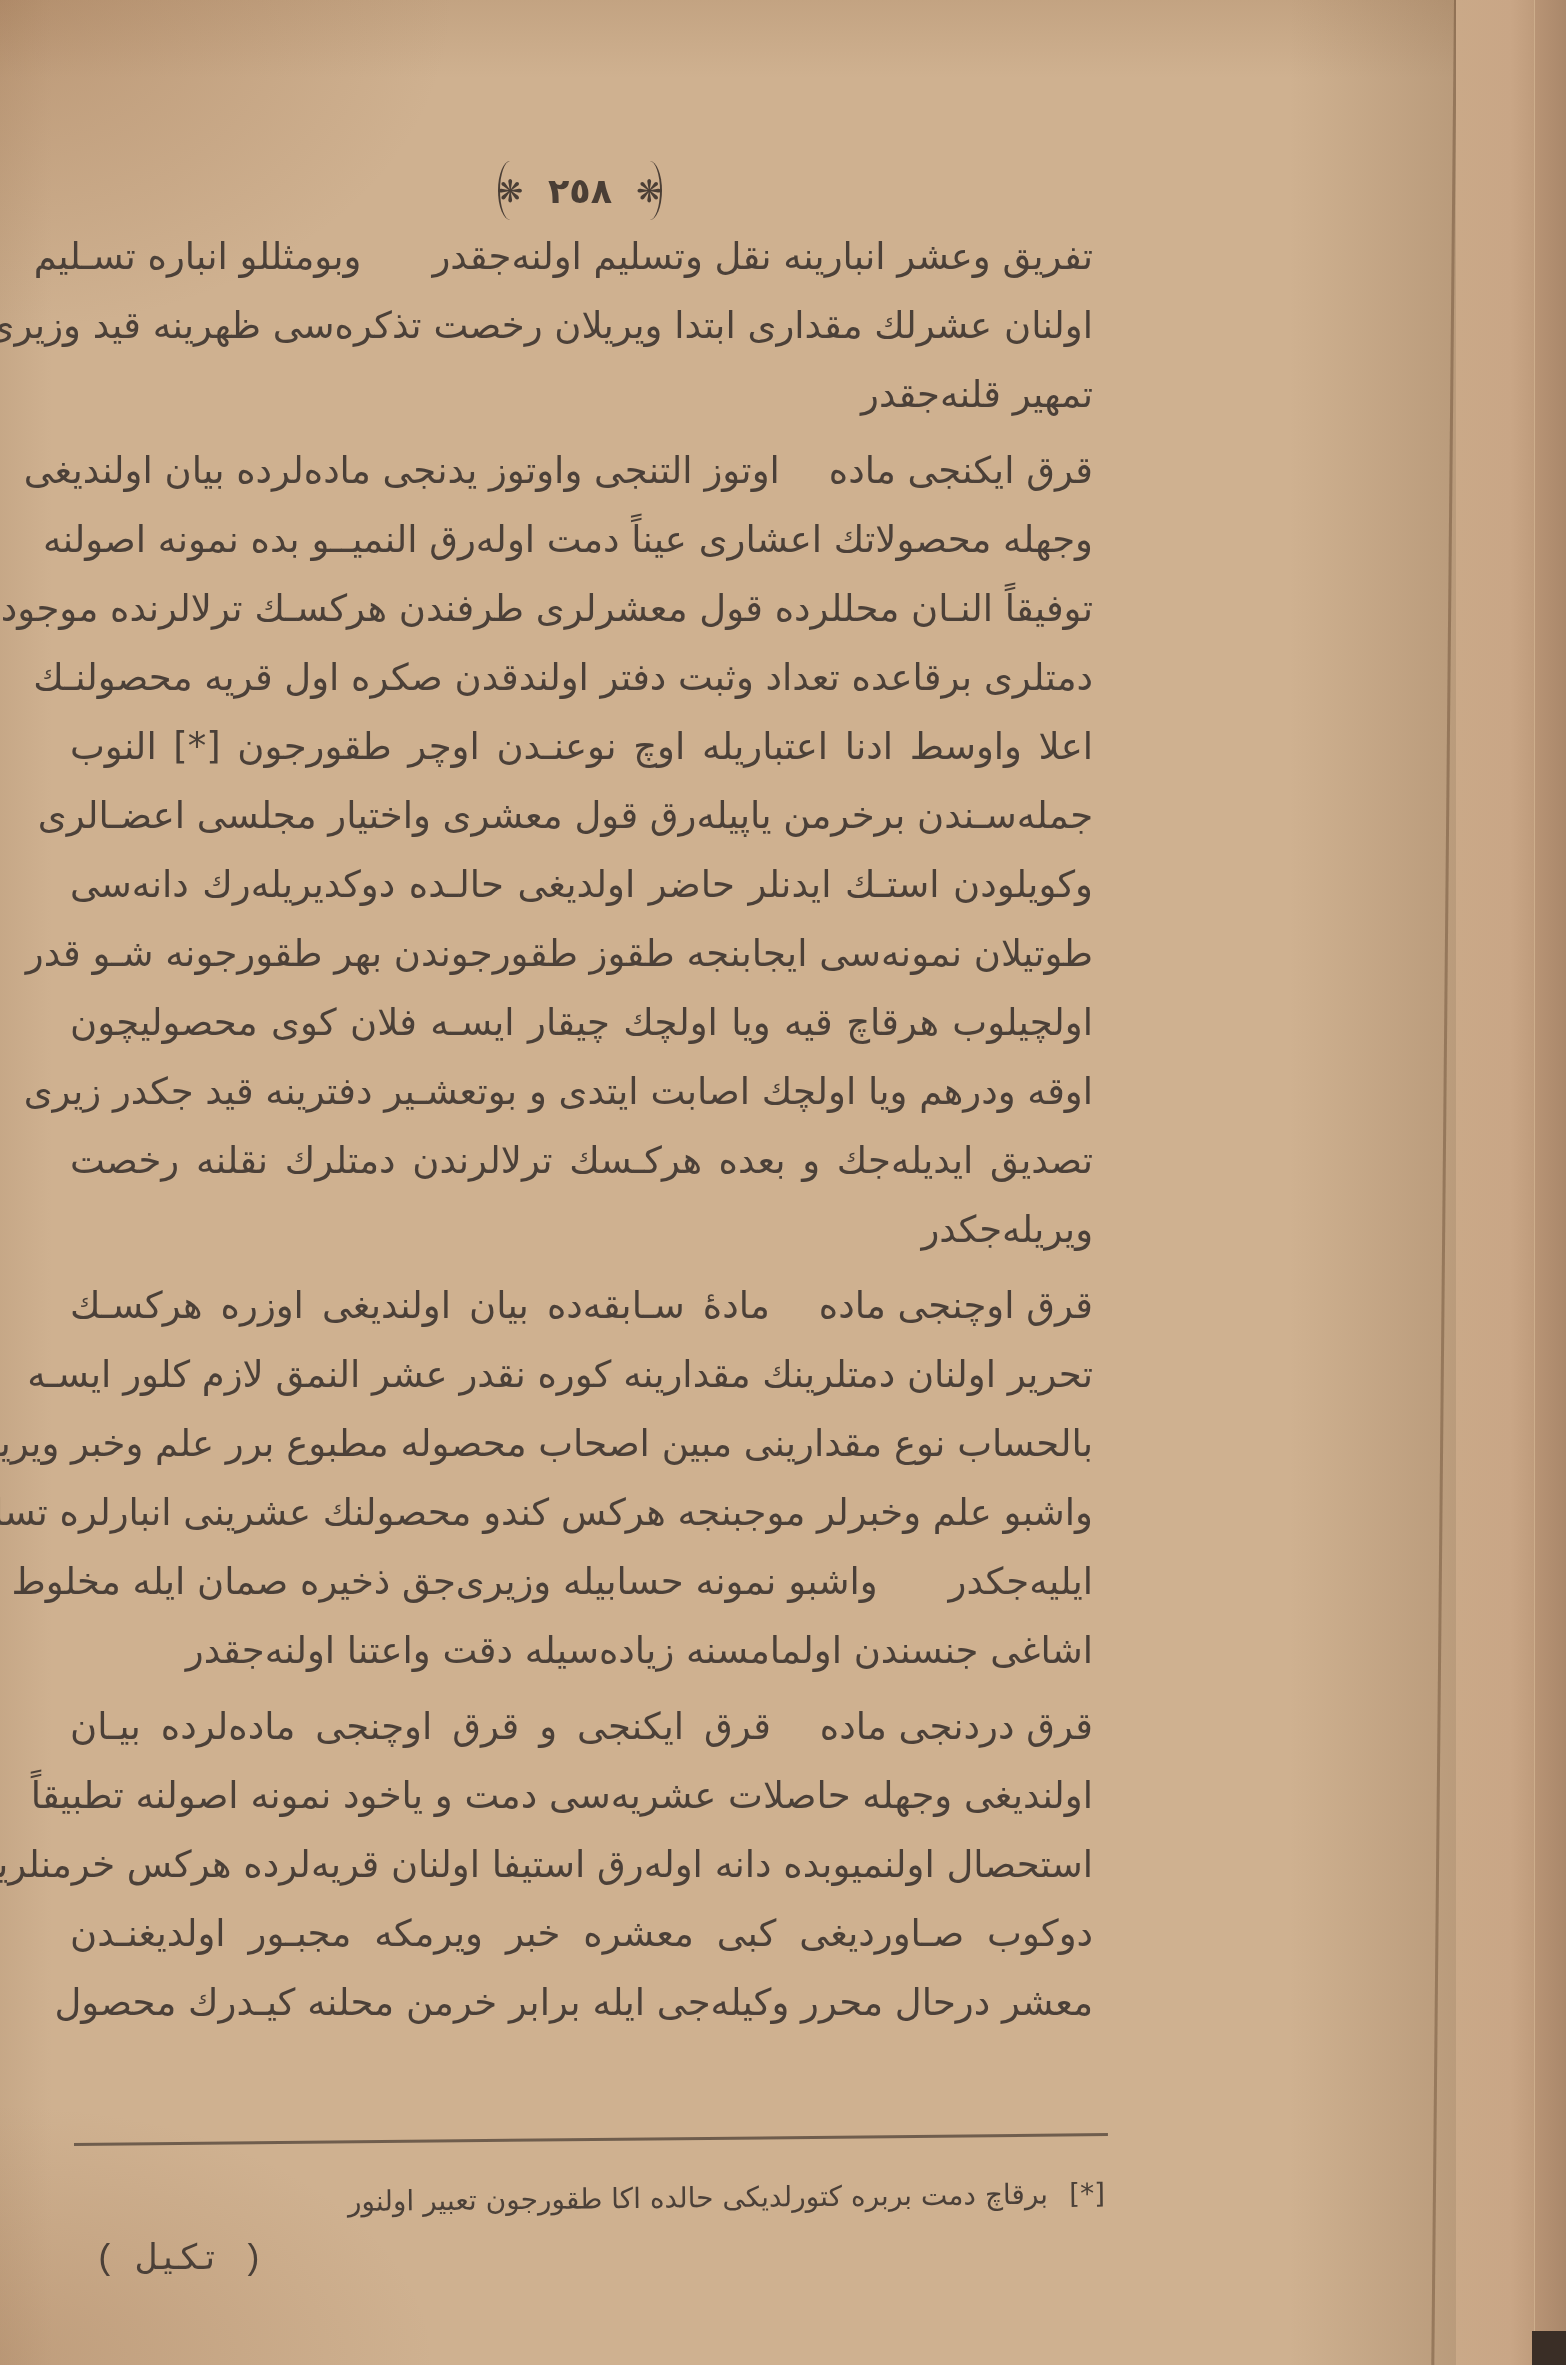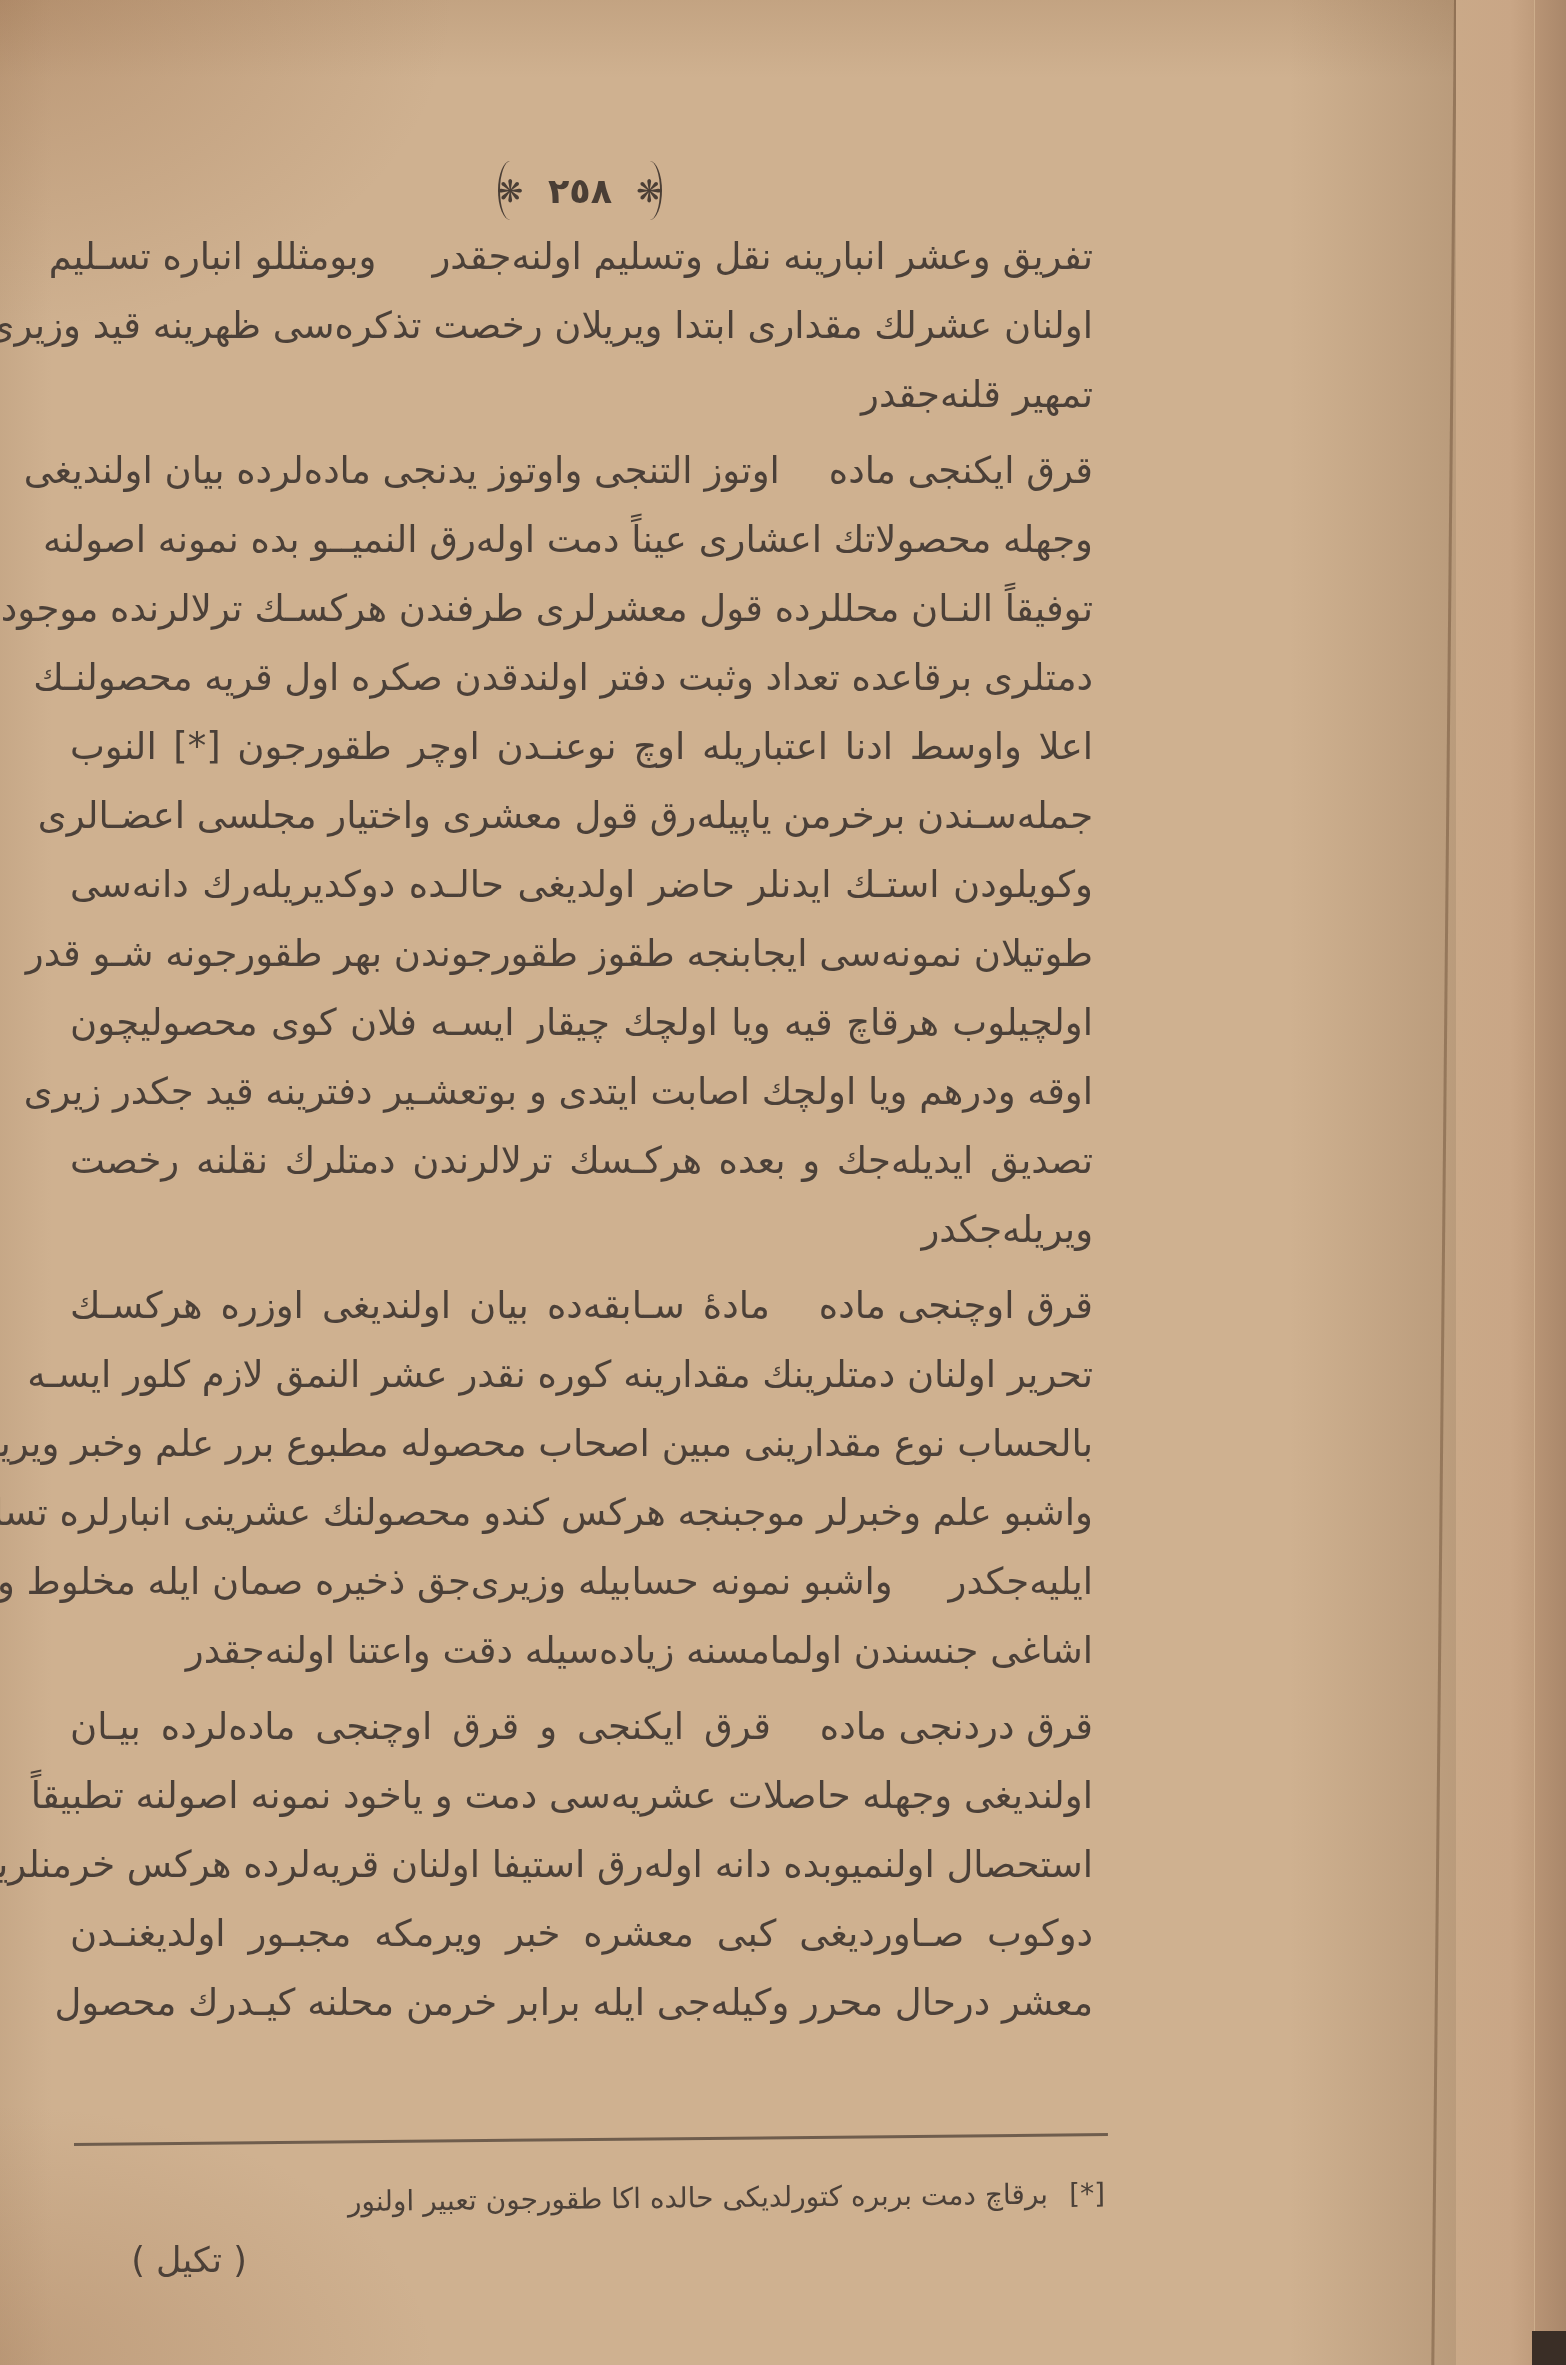--- a/index.html
+++ b/index.html
@@ -63,39 +63,40 @@
     direction: rtl;
   }
   .line {
     display: flex; direction: rtl; height: 69px; line-height: 69px;
     font-size: 37px; white-space: nowrap;
   }
   .line.para-start { margin-top: 7px; }
   .seg { text-align: justify; text-align-last: justify; }
   .grow { flex: 1 1 auto; }
   .heading { flex: 0 0 auto; margin-left: 49px; }
-  .gap-after { margin-left: 56px; }
+  .gap-after { margin-left: 71px; }
   .line.short .seg { text-align: right; text-align-last: right; }
 
   
   .footnote-rule {
     position: absolute; left: 74px; top: 2143px; width: 1034px; height: 2.6px;
     background: #5e4f42; transform: rotate(-0.55deg); transform-origin: left center;
     opacity: 0.85;
   }
   .footnote {
     position: absolute; left: 218px; top: 2169px; width: 887px; height: 49px;
     direction: rtl; text-align: right; font-size: 28px; line-height: 49px;
     white-space: nowrap; transform: rotate(-0.6deg); transform-origin: right center;
   }
   .footnote-marker { margin-left: 12.2px; }
   .catchword {
     position: absolute; left: 115px; top: 2230px; width: 148px; height: 61px;
     direction: rtl; text-align: center; font-size: 35px; line-height: 61px;
     white-space: nowrap;
+    font-family: Liberation Mono, monospace;
   }
 </style>
 </head>
 <body>
 
 <div class="paper"></div>
 <div class="edge-line"></div>
 <div class="strip1"></div>
 <div class="strip2"></div>
 <div class="corner-dark"></div>

